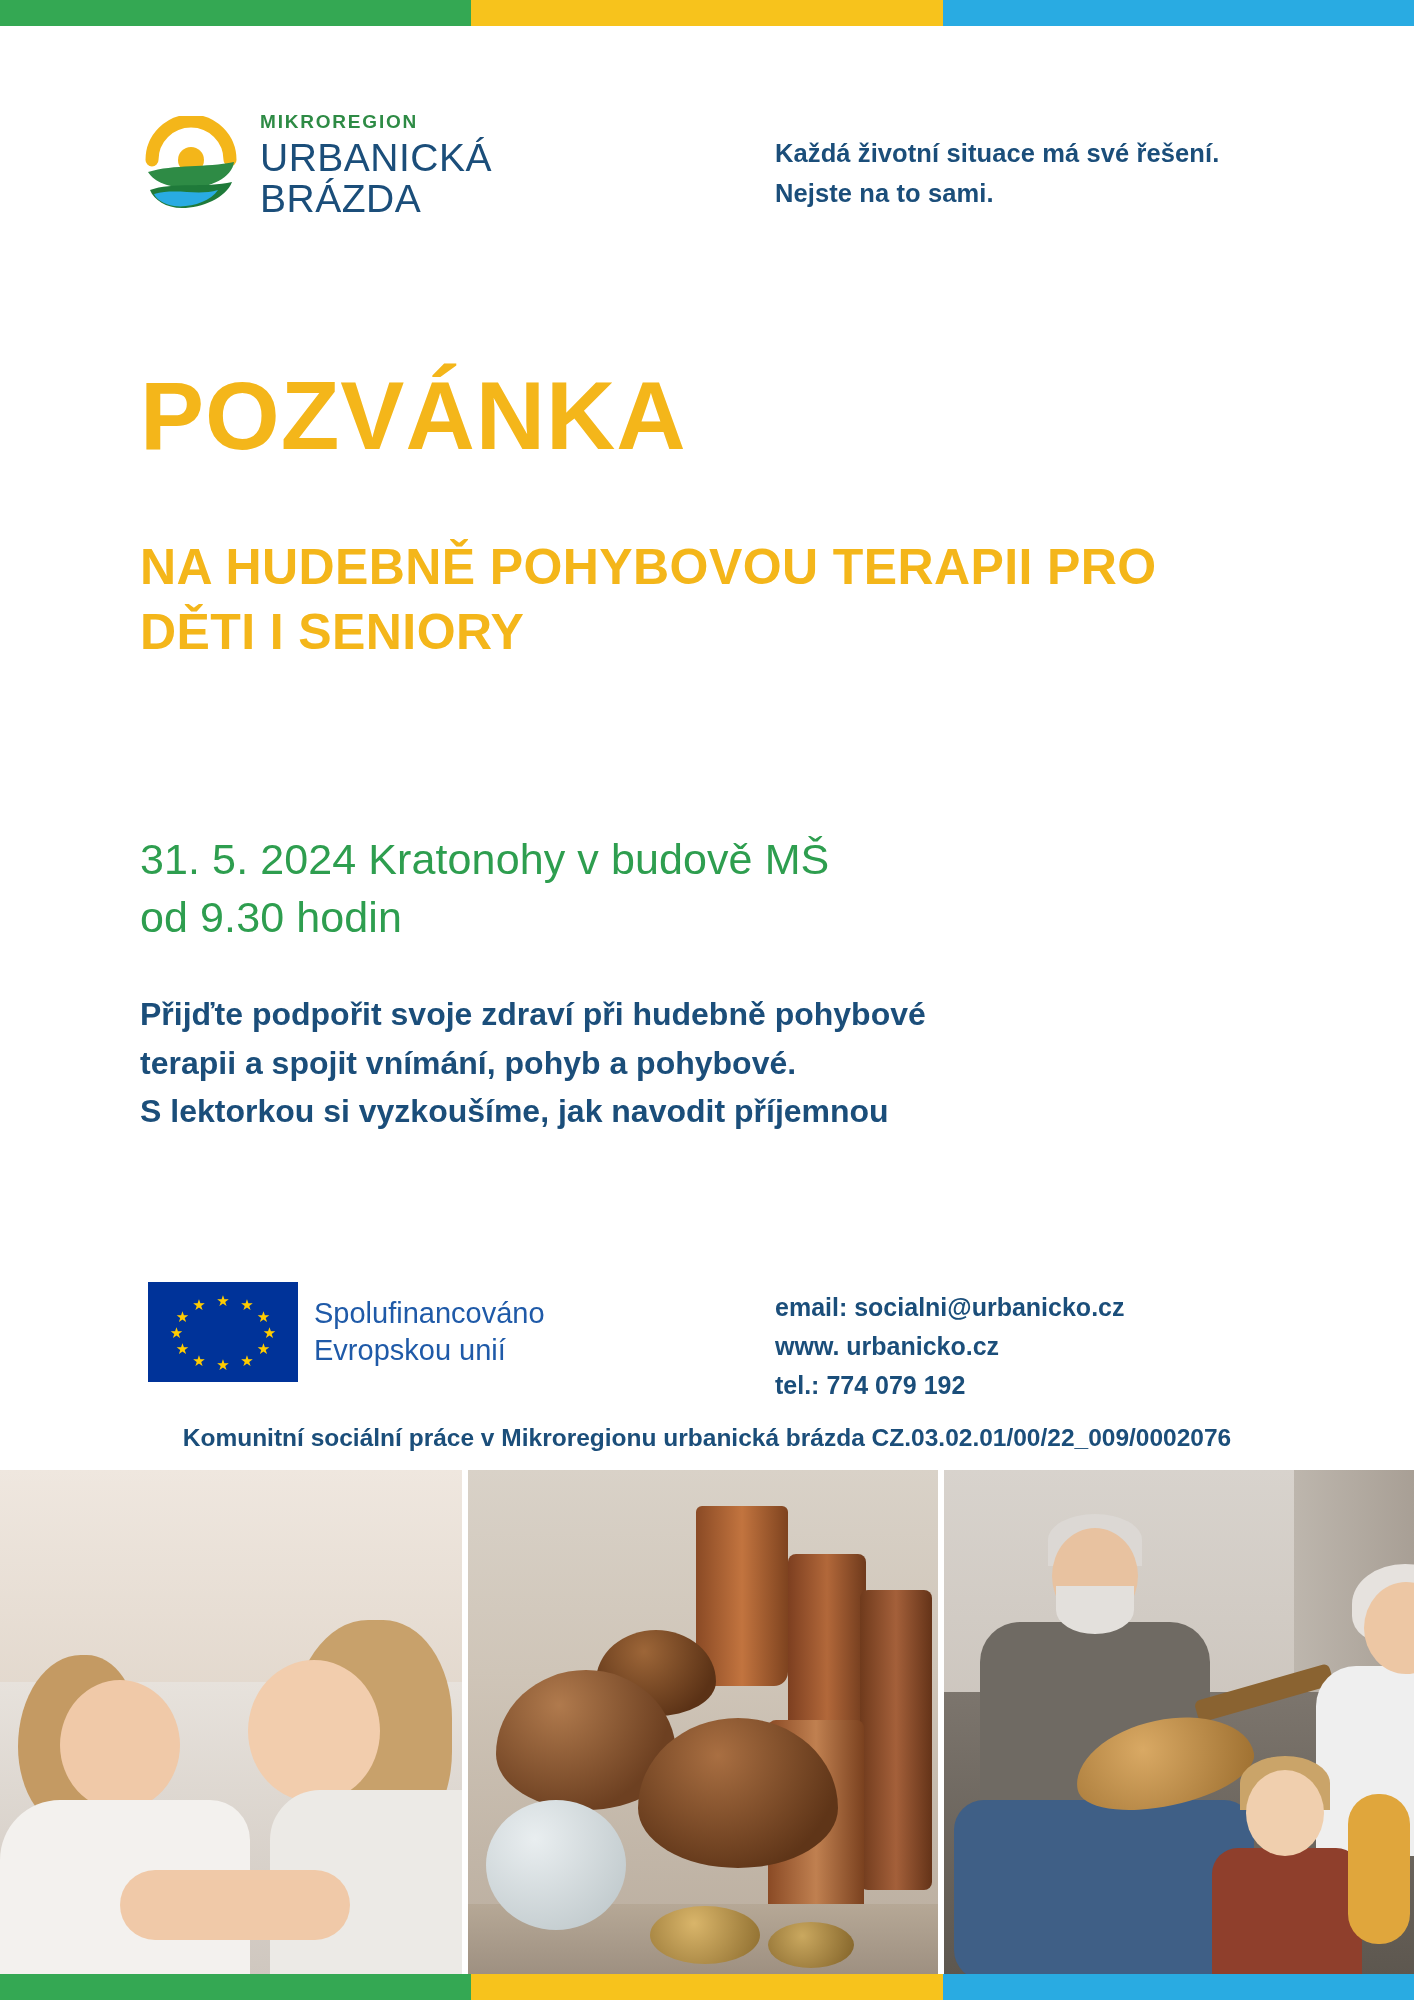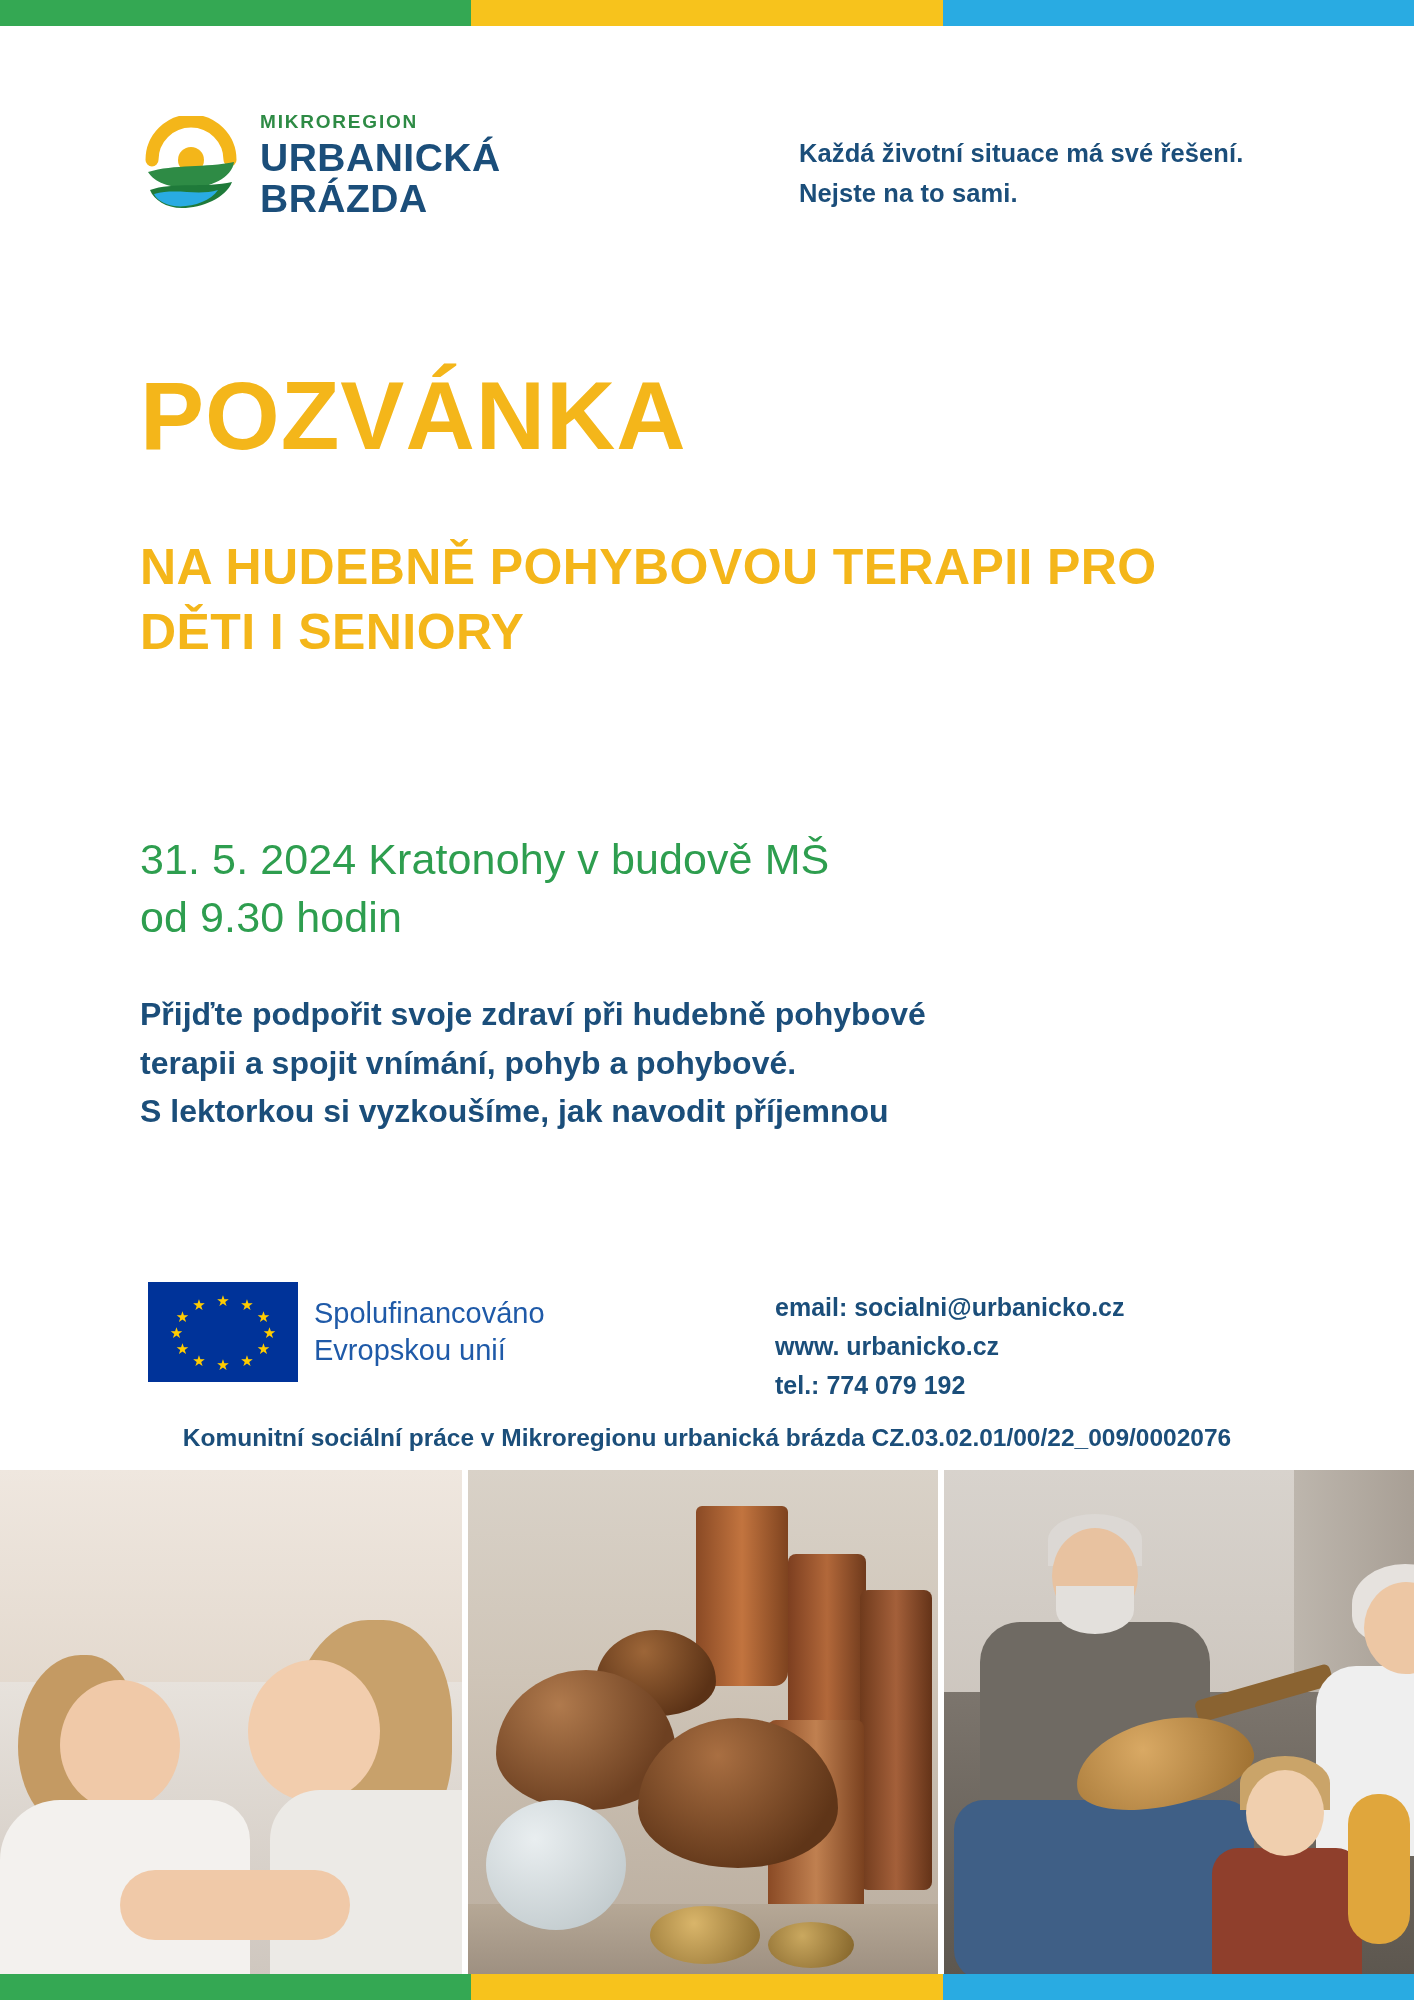--- a/index.html
+++ b/index.html
@@ -56,35 +56,34 @@
   }
   .logo-micro {
     font-size: 19px;
     font-weight: bold;
     letter-spacing: 1.8px;
     color: #2e8b45;
     margin-bottom: 6px;
   }
   .logo-main {
     font-size: 39px;
-    font-weight: bold;
+    font-weight: normal;
     letter-spacing: 0.5px;
     color: #1b4e7a;
     line-height: 1.06;
   }
   .tagline {
     position: absolute;
     left: 775px;
     top: 22px;
     font-size: 25.5px;
     font-weight: bold;
     color: #1b4e7a;
     line-height: 1.55;
     letter-spacing: 0.1px;
-    margin-left: 24px;
   }
 
   
   .title-main {
     position: absolute;
     left: 140px;
     top: 368px;
     font-size: 96px;
     font-weight: bold;
     color: #f4b61a;

